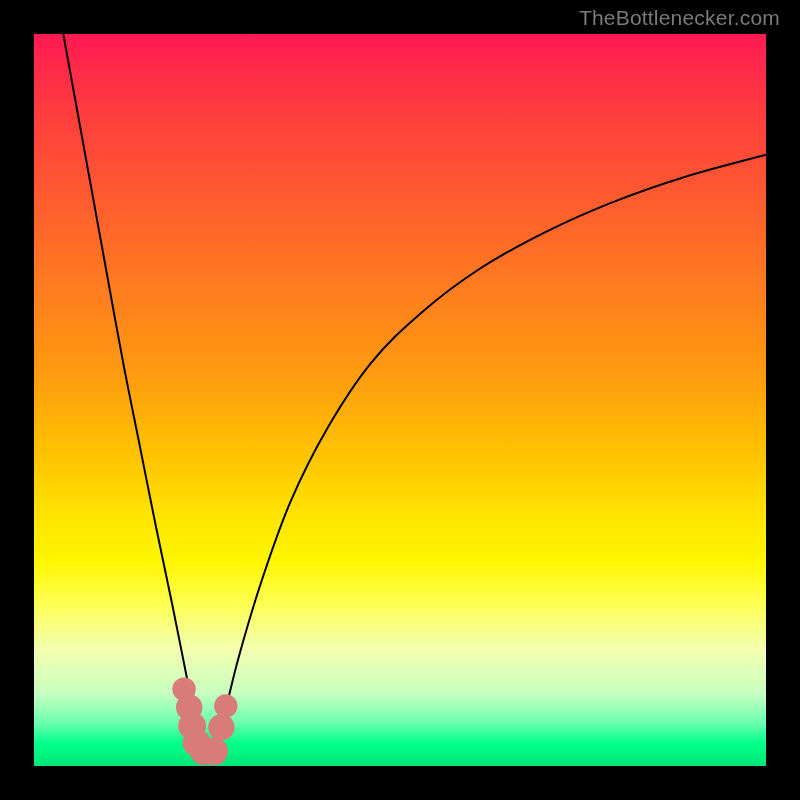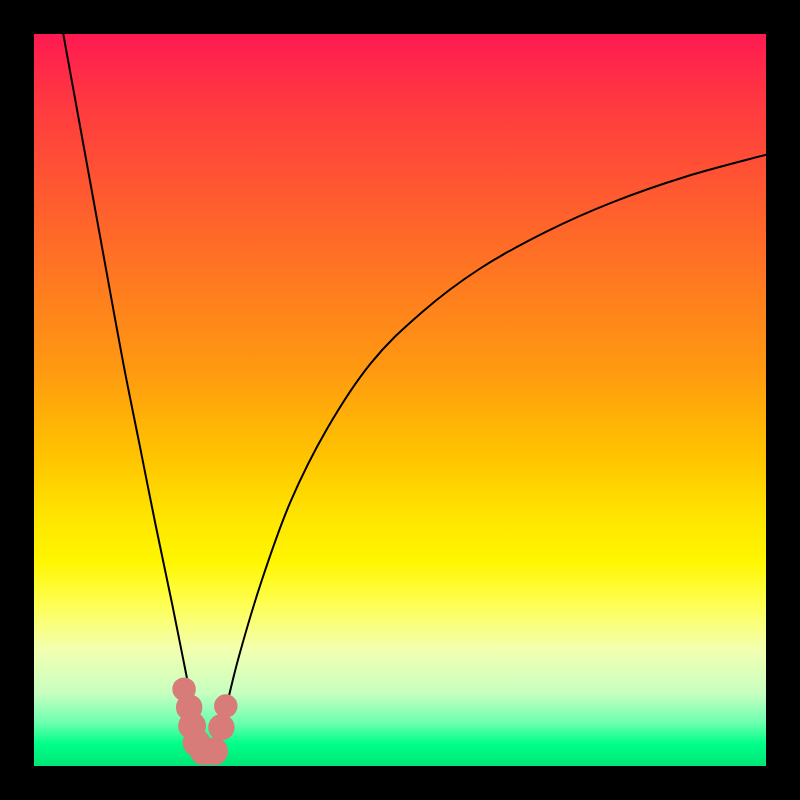--- a/index.html
+++ b/index.html
@@ -81,13 +81,14 @@
           <circle cx="155.18" cy="673.44" r="13.18" class="marker"></circle>
           <circle cx="158.11" cy="691.74" r="13.91" class="marker"></circle>
           <circle cx="162.50" cy="708.58" r="13.91" class="marker"></circle>
           <circle cx="169.82" cy="717.36" r="13.91" class="marker"></circle>
           <circle cx="180.07" cy="717.36" r="13.91" class="marker"></circle>
           <circle cx="187.39" cy="693.20" r="13.18" class="marker"></circle>
           <circle cx="191.78" cy="671.98" r="11.71" class="marker"></circle>
         </g>
     </svg>
   </div>
+  <div class="watermark">TheBottlenecker.com</div>
 </div>
 
 </body></html>

